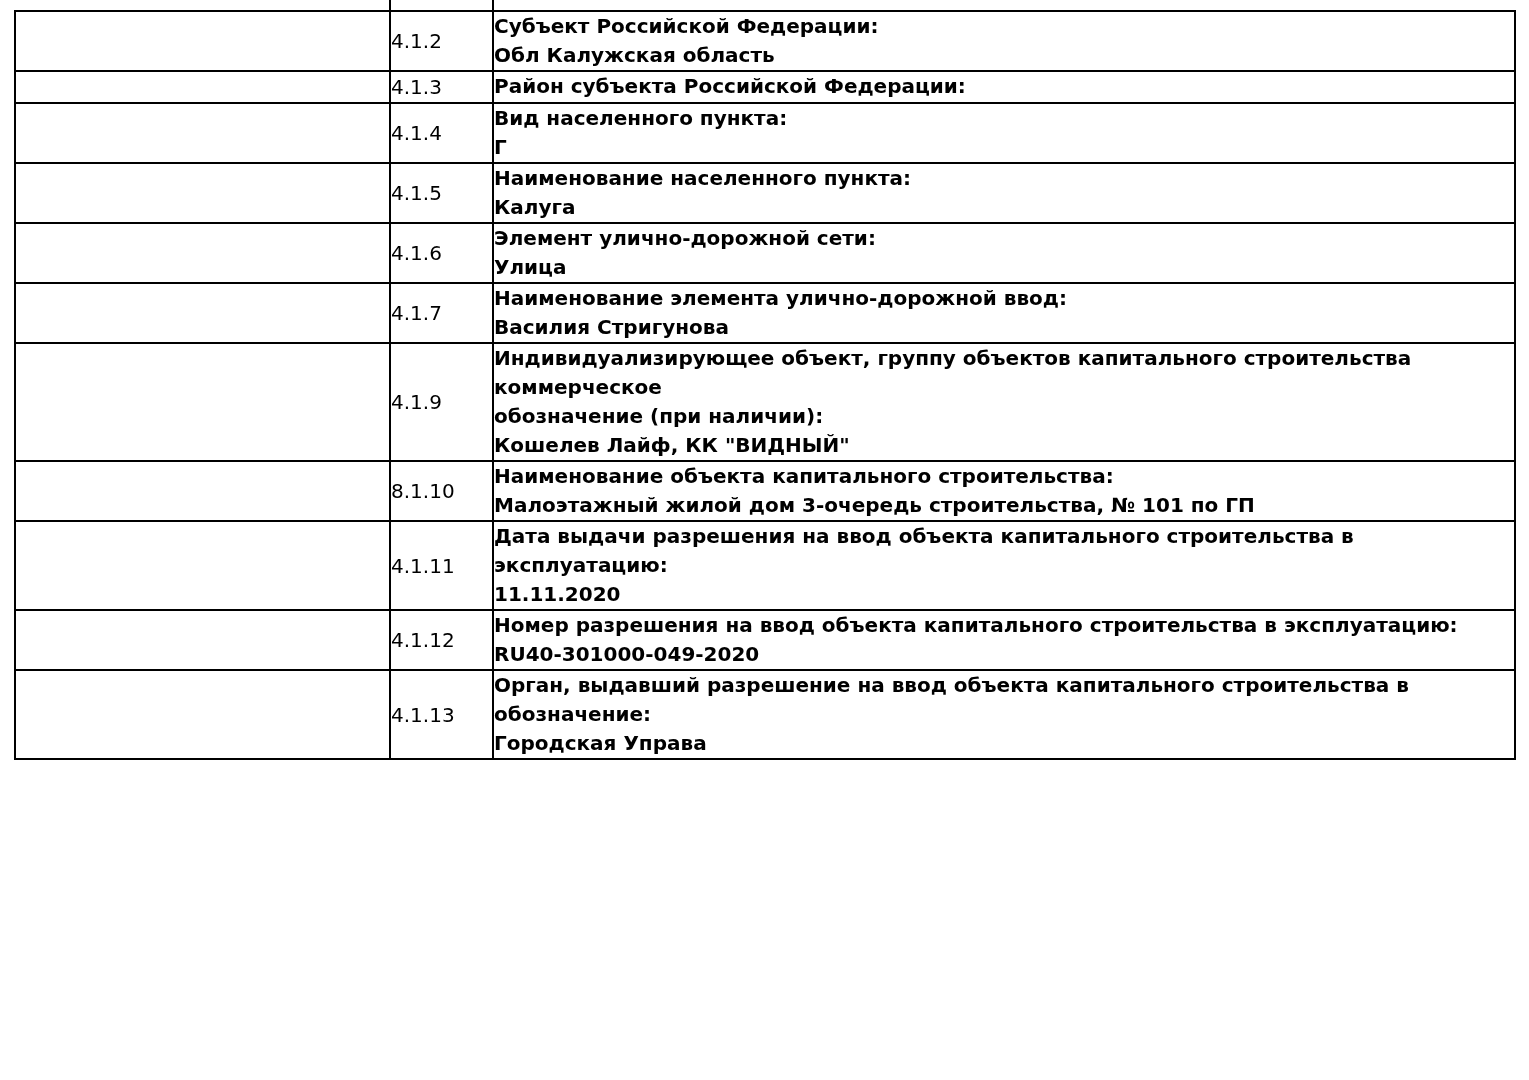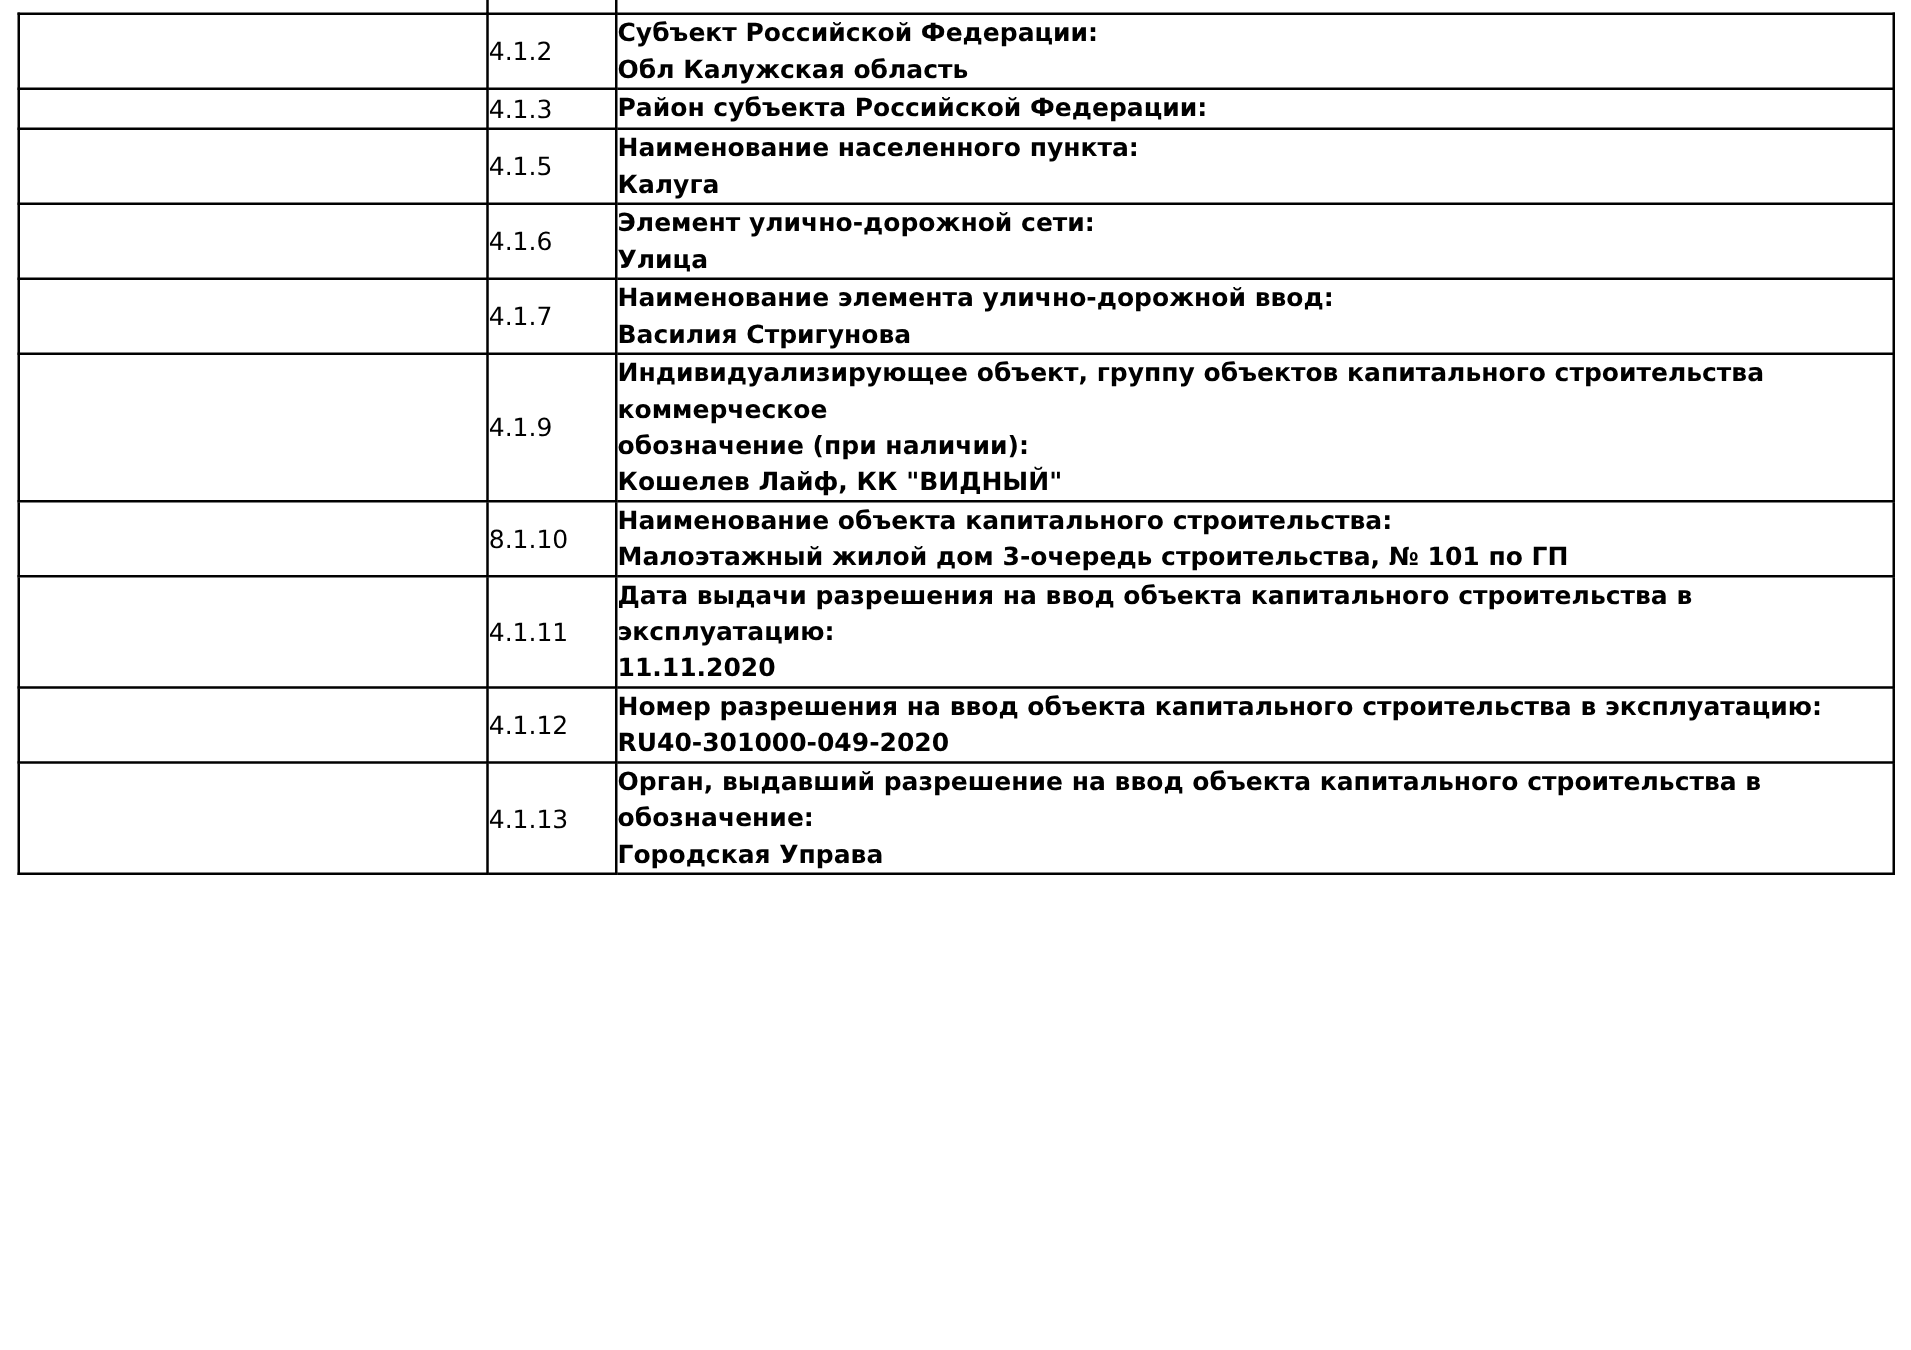--- a/index.html
+++ b/index.html
@@ -63,20 +63,30 @@
           <span class="value-prefix"></span><span class="value-bold">Обл Калужская область</span>
         </div>
       </td>
     </tr>
         <tr class="h1">
       <td class="c-empty"></td>
       <td class="c-num">4.1.3</td>
       <td class="c-body">
         <div class="field-label">Район субъекта Российской Федерации:</div>
 
+      </td>
+    </tr>
+        <tr class="h2">
+      <td class="c-empty"></td>
+      <td class="c-num">4.1.4</td>
+      <td class="c-body">
+        <div class="field-label">Вид населенного пункта:</div>
+        <div class="field-value">
+          <span class="value-prefix"></span><span class="value-bold">Г</span>
+        </div>
       </td>
     </tr>
         <tr class="h2">
       <td class="c-empty"></td>
       <td class="c-num">4.1.5</td>
       <td class="c-body">
         <div class="field-label">Наименование населенного пункта:</div>
         <div class="field-value">
           <span class="value-prefix"></span><span class="value-bold">Калуга</span>
         </div>

